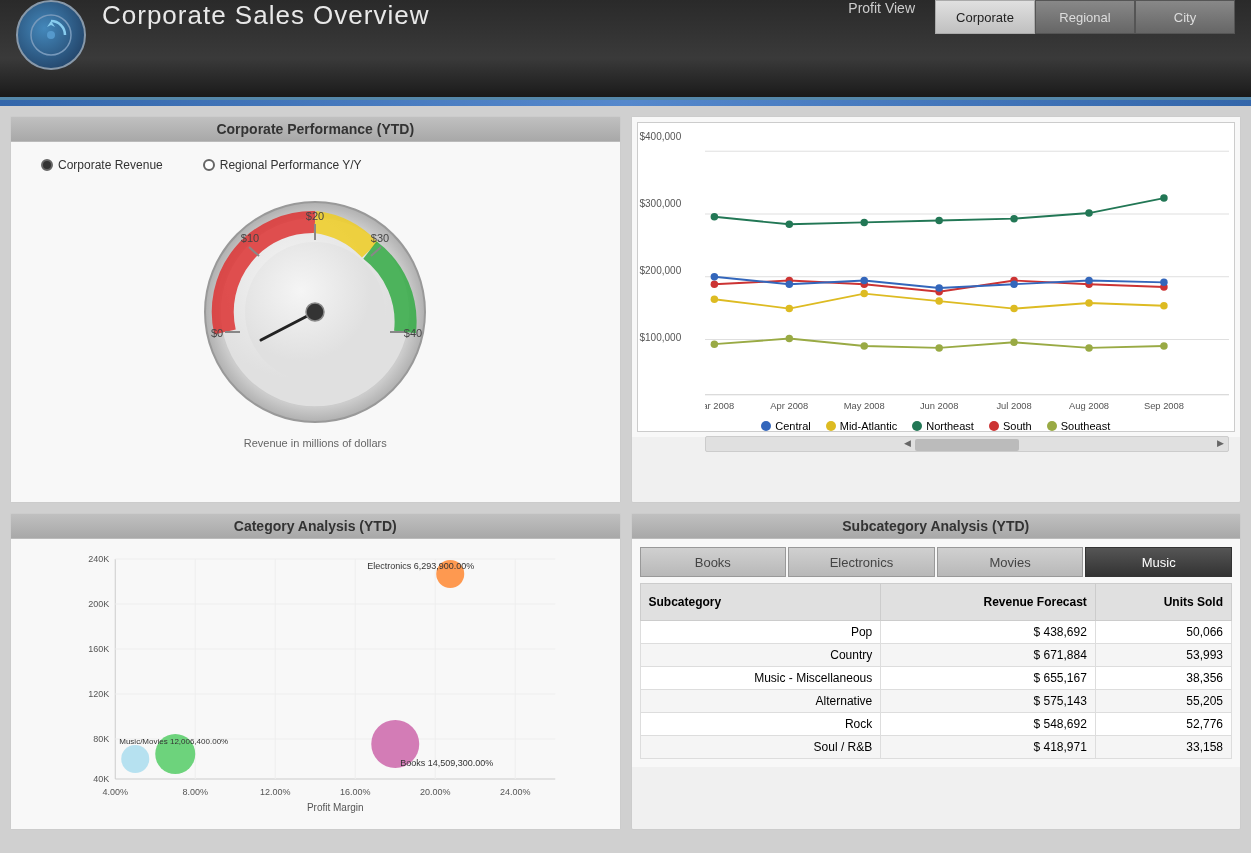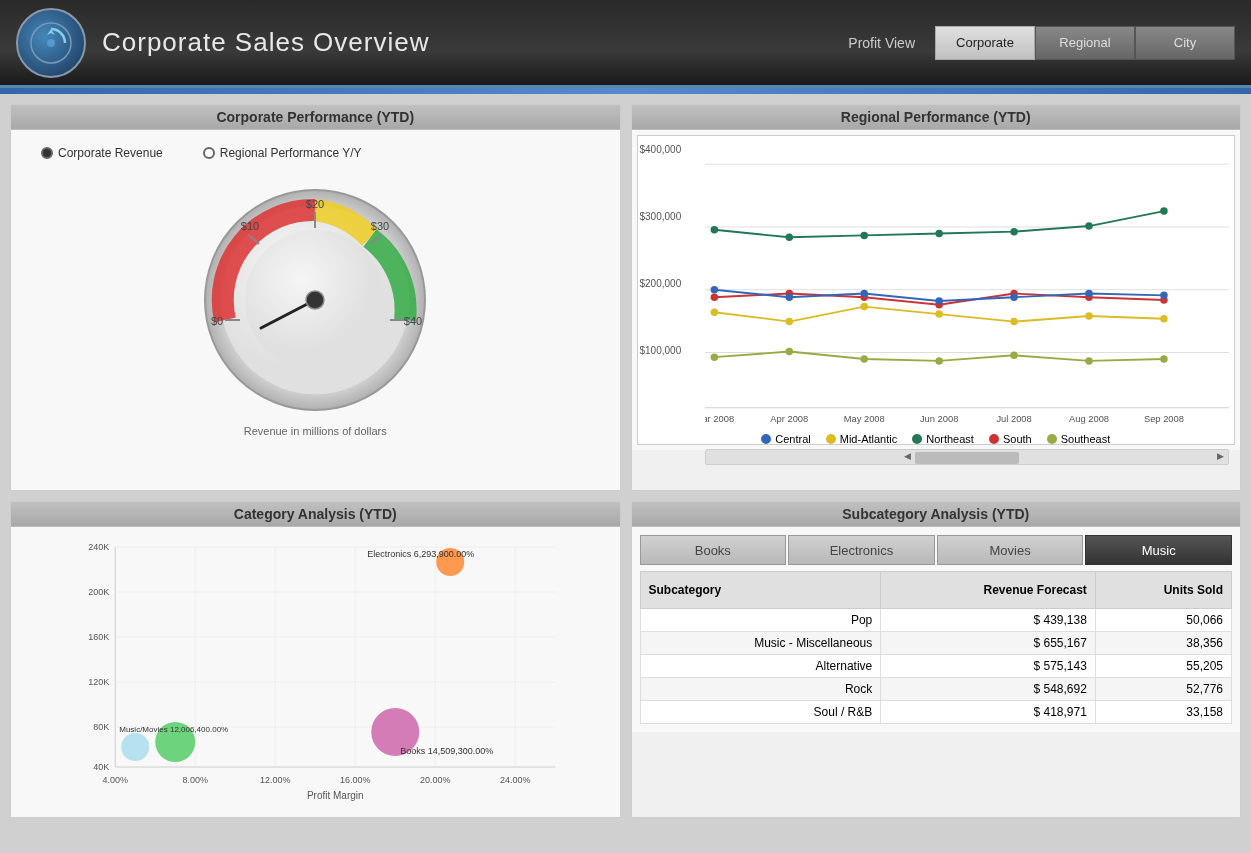--- a/index.html
+++ b/index.html
@@ -1,22 +1,22 @@
 <!DOCTYPE html>
 <html><head>
   <meta charset="utf-8">
   <style>
     * { margin: 0; padding: 0; box-sizing: border-box; }
     body { width: 1251px; height: 853px; background: #d0d0d0; font-family: Arial, sans-serif; font-size: 12px; overflow: hidden; }
 
     
     #header {
-      width: 100%; height: 88px;
+      width: 100%; height: 100px;
       background: linear-gradient(180deg, #2a2a2a 0%, #3a3a3a 60%, #1a1a1a 100%);
-      display: flex; align-items: center; padding: 0 16px;
+      display: flex; align-items: flex-start; padding: 0 16px;
       border-bottom: 3px solid #5588aa;
     }
     #logo {
       width: 70px; height: 70px; margin-right: 16px; flex-shrink: 0;
       border-radius: 50%; border: 2px solid #8899aa;
       background: radial-gradient(circle at 40% 40%, #4488bb, #1a3355);
       display: flex; align-items: center; justify-content: center;
     }
     #logo svg { width: 44px; height: 44px; }
     #header-title {
@@ -173,21 +173,20 @@
           <line x1="120" y1="120" x2="66" y2="148" stroke="#222" stroke-width="3" stroke-linecap="round"></line>
 
           <circle cx="120" cy="120" r="9" fill="#333" stroke="#888" stroke-width="1.5"></circle>
         </svg>
       </div>
       <div class="gauge-note">Revenue in millions of dollars</div>
     </div>
   </div>
 
   <div class="panel" id="regional-perf">
-    <div class="panel-header">Regional Performance (YTD)</div>
     <div class="panel-body">
       <div class="chart-area" style="position:relative; height:310px;">
         
         <div style="position:absolute; left:2px; top:8px; bottom:32px; display:flex; flex-direction:column; justify-content:space-between; font-size:10px; color:#555; z-index:1;">
           <span>$400,000</span>
           <span>$300,000</span>
           <span>$200,000</span>
           <span>$100,000</span>
           <span></span>
         </div>
@@ -350,22 +349,27 @@
         <thead>
           <tr>
             <th>Subcategory</th>
             <th class="right">Revenue Forecast</th>
             <th class="right">Units Sold</th>
           </tr>
         </thead>
         <tbody id="subcat-tbody">
         <tr>
     <td>Pop</td>
-    <td class="right">$ 439,138</td>
+    <td class="right">$ 438,692</td>
     <td class="right">50,066</td>
+  </tr>
+            <tr>
+    <td>Country</td>
+    <td class="right">$ 671,884</td>
+    <td class="right">53,993</td>
   </tr>
             <tr>
     <td>Music - Miscellaneous</td>
     <td class="right">$ 655,167</td>
     <td class="right">38,356</td>
   </tr>
             <tr>
     <td>Alternative</td>
     <td class="right">$ 575,143</td>
     <td class="right">55,205</td>

